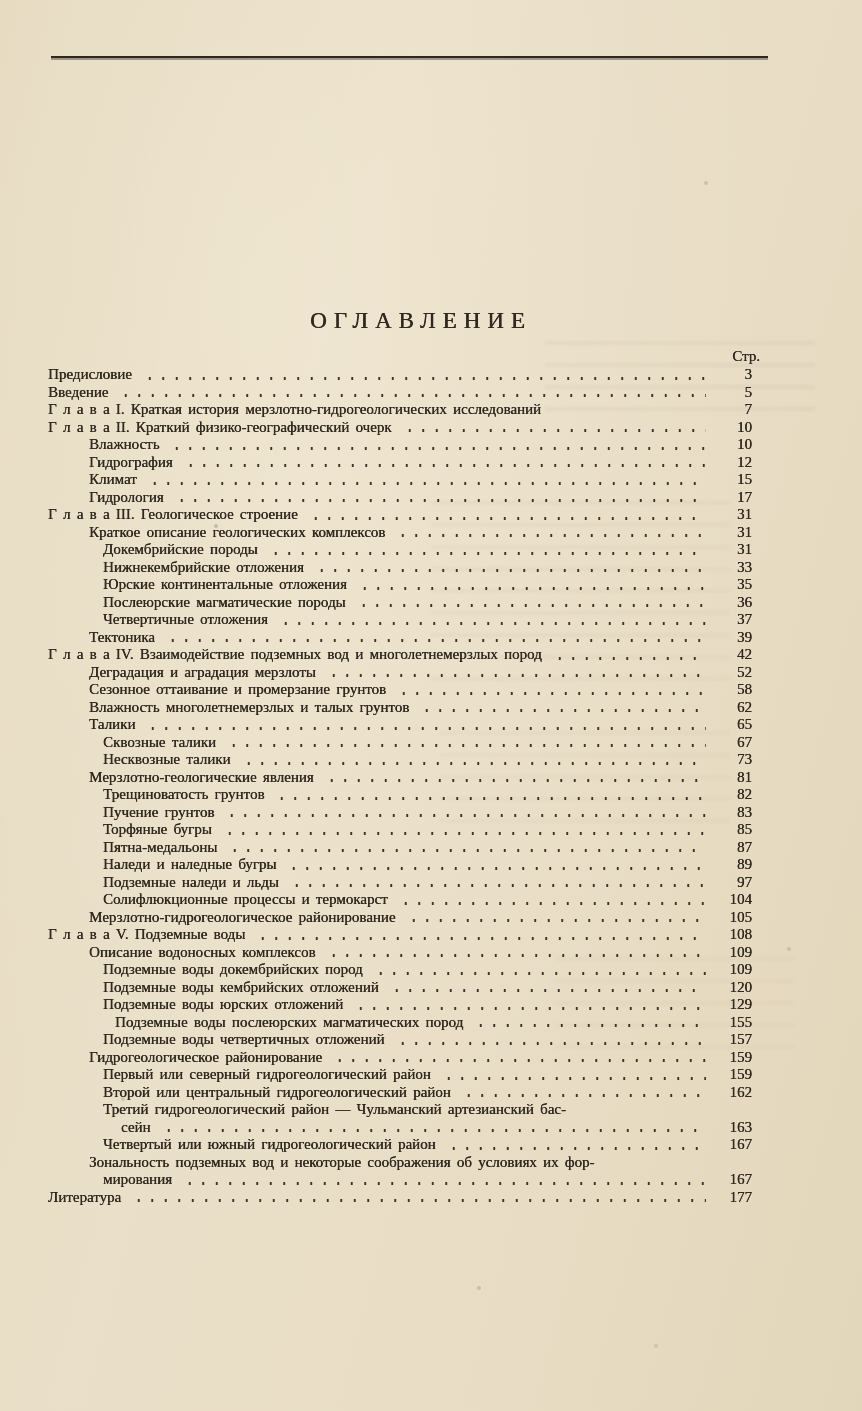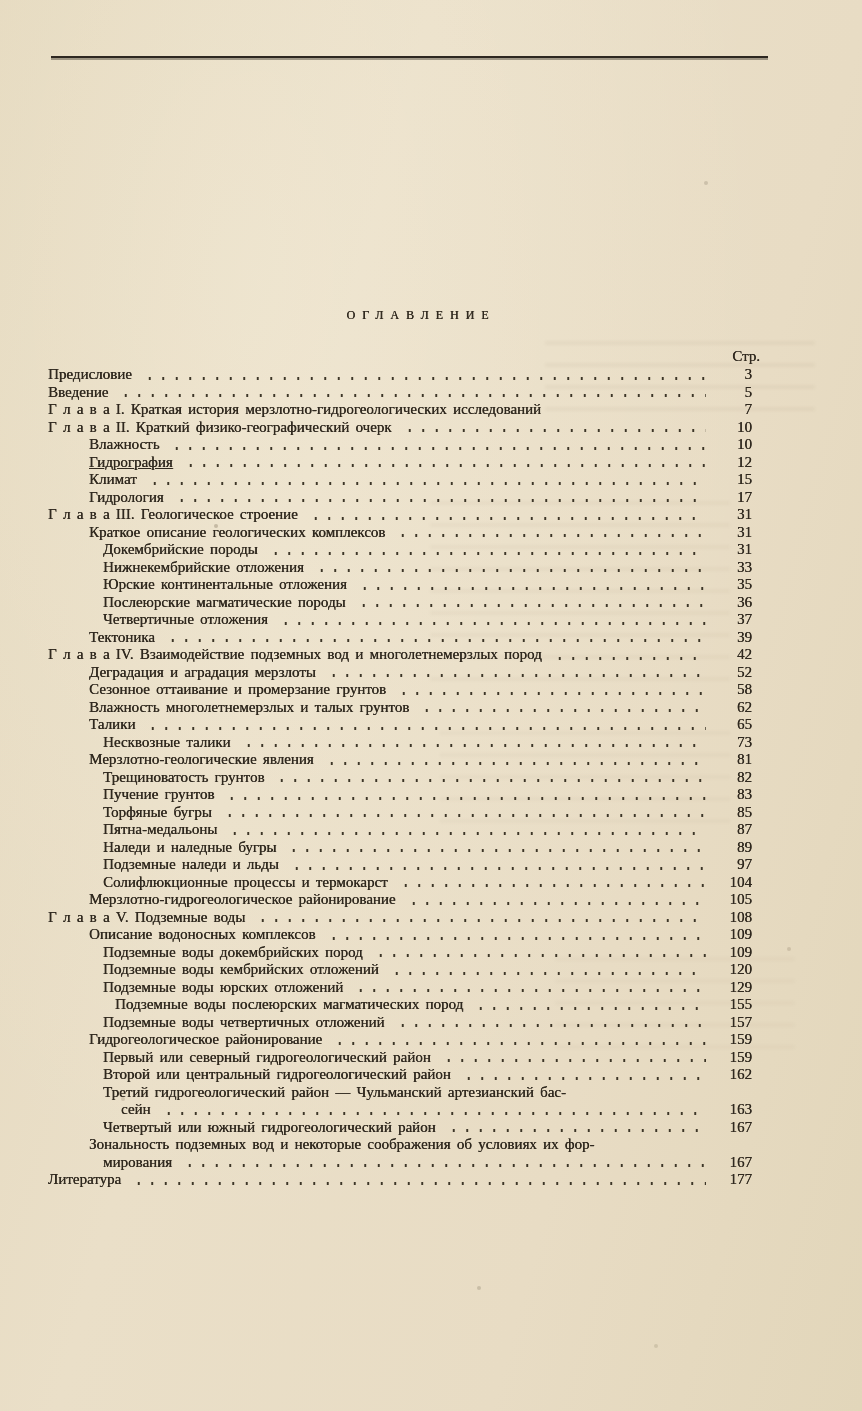--- a/index.html
+++ b/index.html
@@ -15,21 +15,21 @@
   
   .top-rule{
     position:absolute;left:51px;top:56px;width:717px;height:2px;
     background:#2d2720;
     box-shadow:0 2px 0 rgba(45,39,31,.4);
   }
   
   .heading{
     position:absolute;left:48px;top:308px;width:720px;
     text-align:center;text-indent:26px;
-    font-size:12px;letter-spacing:7px;font-weight:normal;margin:0;
+    font-size:23px;letter-spacing:7px;font-weight:normal;margin:0;
     text-shadow:.35px 0 currentColor;
   }
   
   .str-label{
     position:absolute;left:48px;top:348px;width:712px;
     text-align:right;font-size:15px;
     text-shadow:.3px 0 currentColor;
   }
   
   .toc{position:absolute;left:48px;top:366px;width:720px;}
@@ -113,21 +113,21 @@
         <span class="txt" style="margin-left: 0px;">Г л а в а  II. Краткий физико-географический очерк</span>
         <span class="leader"></span>
         <span class="page">10</span>
       </div>
       <div class="row">
         <span class="txt" style="margin-left: 41px;">Влажность</span>
         <span class="leader"></span>
         <span class="page">10</span>
       </div>
       <div class="row">
-        <span class="txt" style="margin-left: 41px; text-decoration: underline;">Гидрография</span>
+        <span class="txt" style="margin-left: 41px;">Гидрография</span>
         <span class="leader"></span>
         <span class="page">12</span>
       </div>
       <div class="row">
         <span class="txt" style="margin-left: 41px;">Климат</span>
         <span class="leader"></span>
         <span class="page">15</span>
       </div>
       <div class="row">
         <span class="txt" style="margin-left: 41px;">Гидрология</span>
@@ -191,20 +191,25 @@
       </div>
       <div class="row">
         <span class="txt" style="margin-left: 41px;">Влажность многолетнемерзлых и талых грунтов</span>
         <span class="leader"></span>
         <span class="page">62</span>
       </div>
       <div class="row">
         <span class="txt" style="margin-left: 41px;">Талики</span>
         <span class="leader"></span>
         <span class="page">65</span>
+      </div>
+      <div class="row">
+        <span class="txt" style="margin-left: 55px;">Сквозные талики</span>
+        <span class="leader"></span>
+        <span class="page">67</span>
       </div>
       <div class="row">
         <span class="txt" style="margin-left: 55px;">Несквозные талики</span>
         <span class="leader"></span>
         <span class="page">73</span>
       </div>
       <div class="row">
         <span class="txt" style="margin-left: 41px;">Мерзлотно-геологические явления</span>
         <span class="leader"></span>
         <span class="page">81</span>

